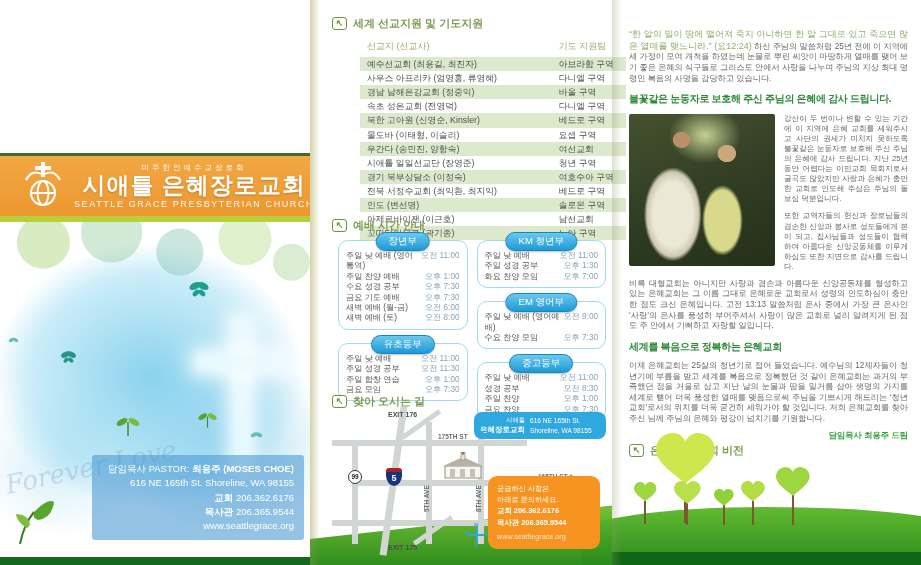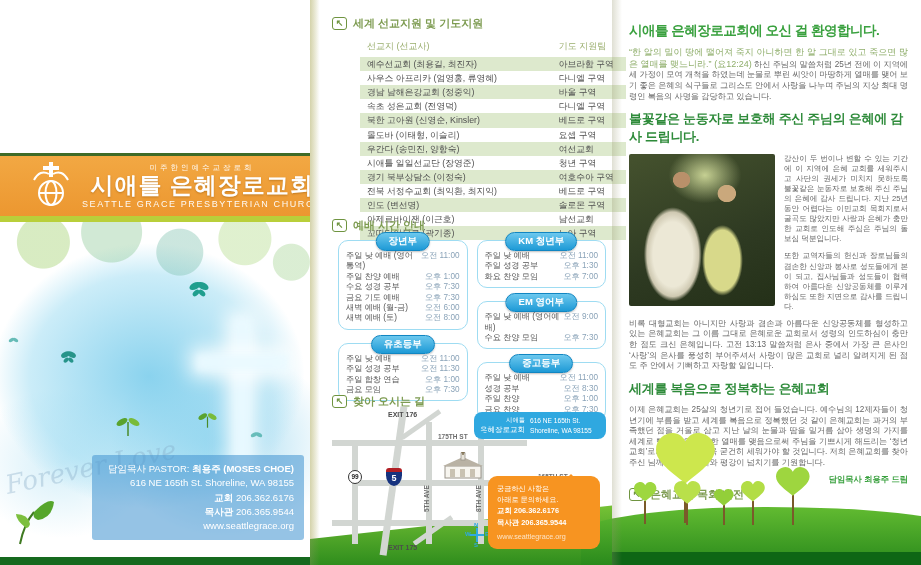--- a/index.html
+++ b/index.html
@@ -23,21 +23,21 @@
       linear-gradient(180deg,#1f3c52 0%,#2c5668 20%,#4e6f6e 36%,#8e9168 50%,#d3b159 60%,#e9d078 66%,#8a9550 74%,#5d7a3c 84%,#47632f 100%);
   }
   .dove { position:absolute; left:36px; top:26px; }
   .verse { position:absolute; left:12px; right:8px; bottom:6px; color:#fff;
     font-family:"DejaVu Serif", serif; font-style:italic; font-size:10px; line-height:1.5;
     text-shadow:0 1px 2px rgba(0,0,0,.55); }
   .verse .l2 { padding-left:10px; display:block; }
 
   .banner { position:absolute; top:153px; left:0; right:0; height:63px;
     background:linear-gradient(180deg,#f2a843,#ec9730); border-top:3px solid #3e6b28;
-    display:flex; align-items:center; padding-left:28px; }
+    display:flex; align-items:center; padding-left:20px; }
   .banner-lime { position:absolute; top:216px; left:0; right:0; height:6px; background:#b9cf3a; }
   .banner-text { margin-left:8px; color:#fff; text-align:center; }
   .denom { font-size:7.5px; letter-spacing:3px; opacity:.92; }
   .kr-name { font-size:23px; font-weight:bold; letter-spacing:1px; line-height:1.1;
     text-shadow:0 1px 2px rgba(140,80,0,.45); white-space:nowrap; }
   .en-name { font-size:9px; letter-spacing:1.6px; opacity:.95; white-space:nowrap; }
 
   .watercolor { position:absolute; top:222px; left:0; right:0; bottom:8px; overflow:hidden;
     background:
       radial-gradient(circle at 14% 6%, rgba(168,212,120,.45) 0 26px, rgba(168,212,120,0) 27px),
@@ -82,21 +82,21 @@
   .mrow .c1 { width:74%; } .mrow .c2 { width:26%; }
   .mtable > span:nth-of-type(odd) .mrow { background:#dde9cd; }
 
   .worship-wrap { position:absolute; top:240px; left:28px; width:268px; display:flex; gap:9px; }
   .worship-col { flex:1; display:flex; flex-direction:column; gap:13px; }
   .worship-card { border:1.5px solid #9edcf2; border-radius:10px; background:#fff;
     padding:10px 7px 5px; position:relative; }
   .pill { position:absolute; top:-9px; left:50%; transform:translateX(-50%);
     padding:2px 12px; background:linear-gradient(180deg,#6cc8ee,#1e9ad6);
     border:1px solid #1186c2; border-radius:999px; color:#fff; font-size:9.5px;
-    font-weight:bold; white-space:nowrap; box-shadow:0 1px 2px rgba(0,0,0,.25); }
+    font-weight:normal; white-space:nowrap; box-shadow:0 1px 2px rgba(0,0,0,.25); }
   .wrow { display:flex; justify-content:space-between; font-size:8.2px; color:#555; line-height:1.27; }
   .wtime { color:#8aa3b8; white-space:nowrap;text-align:right; }
 
   .map { position:absolute; top:410px; left:16px; width:280px; height:145px; z-index:2; }
   .road { position:absolute; background:#d2d6d2; }
   .map-label { position:absolute; font-size:6.5px; font-weight:bold; color:#6e6e6e; white-space:nowrap; }
   .map-label.vert { transform:rotate(-90deg); transform-origin:left top; }
   .exit { color:#4c4c4c; font-size:7px; }
   .i5-shield { position:absolute; width:16px; height:18px; color:#fff; font-size:9px; font-weight:bold;
     text-align:center; line-height:20px;
@@ -107,38 +107,38 @@
   .compass { position:absolute; width:22px; height:22px; color:#2fa8e0; font-size:6px; font-weight:bold; }
   .compass .cn { position:absolute; top:-2px; left:8px; } .compass .cs { position:absolute; bottom:-2px; left:8px; }
   .compass .cw { position:absolute; left:-1px; top:7px; } .compass .ce { position:absolute; right:-1px; top:7px; }
   .compass .cv { position:absolute; left:10px; top:4px; width:1.5px; height:14px; background:#2fa8e0; }
   .compass .ch { position:absolute; top:10px; left:4px; height:1.5px; width:14px; background:#2fa8e0; }
   .callout-blue { position:absolute; right:0; top:2px; width:132px; background:#2fa8e0;
     border-radius:8px; padding:4px 6px; color:#fff; display:flex; gap:5px; align-items:center; }
   .callout-blue:after { content:""; position:absolute; left:-6px; bottom:-6px;
     border:8px solid transparent; border-top-color:#2fa8e0; transform:rotate(35deg); }
   .cb-name { text-align:right; flex:none; }
-  .cb-name .s { font-size:6.3px; display:block; } .cb-name .b { font-size:7.5px; font-weight:normal; display:block; }
+  .cb-name .s { font-size:6.3px; display:block; } .cb-name .b { font-size:7.5px; font-weight:bold; display:block; }
   .cb-addr { font-size:6.6px; line-height:1.4; }
   .bubble-orange { position:absolute; right:6px; top:66px; width:112px; background:#f79421;
     border-radius:9px; padding:7px 9px; color:#fff; font-size:7.2px; line-height:1.55; }
   .bubble-orange:before { content:""; position:absolute; top:-9px; right:22px;
     border:7px solid transparent; border-bottom-color:#f79421; }
   .bubble-orange b { font-size:7.4px; }
   .bubble-orange .site { color:rgba(255,255,255,.75); margin-top:3px; }
   .grass-m { position:absolute; left:0; right:0; bottom:0; height:62px; z-index:1;
     background:linear-gradient(180deg,#79c437,#2f8d1d);
     clip-path:polygon(0 58%, 100% 4%, 100% 100%, 0 100%); }
 
   
   .panel-right { padding:22px 13px 0 17px; }
   .r-title { color:#3aa13f; font-size:13.5px; font-weight:bold; letter-spacing:-0.5px; white-space:nowrap; }
   .r-p { font-size:8.2px; color:#666; line-height:1.3; margin-top:7px; text-align:justify; }
   .quote-green { color:#8fae6b; font-size:9px; }
-  .r-h3 { color:#2e8b3a; font-size:13px; font-weight:bold; margin-top:8px; letter-spacing:-0.3px; }
+  .r-h3 { color:#2e8b3a; font-size:10px; font-weight:bold; margin-top:8px; letter-spacing:-0.3px; }
   .media-row { display:flex; gap:9px; margin-top:8px; }
   .jesus { flex:none; width:146px; height:152px; border-radius:2px;
     background:
       radial-gradient(ellipse 16px 15px at 67% 26%, #caa87c 0 55%, rgba(0,0,0,0) 60%),
       radial-gradient(ellipse 15px 14px at 36% 17%, #b9906a 0 55%, rgba(0,0,0,0) 60%),
       radial-gradient(ellipse 30px 52px at 64% 70%, #d8d98a 0 58%, rgba(0,0,0,0) 68%),
       radial-gradient(ellipse 38px 62px at 30% 66%, #ece8d6 0 52%, #cfc9b2 68%, rgba(0,0,0,0) 76%),
       radial-gradient(ellipse 52px 40px at 52% 14%, rgba(222,232,165,.85), rgba(222,232,165,0) 70%),
       linear-gradient(160deg,#45522e,#2e3a22 60%,#243018); }
   .side-col { flex:1; font-size:7.6px; color:#666; line-height:1.32; text-align:justify; }
@@ -541,21 +541,20 @@
         <b>목사관</b>
         <b>206.365.9544</b>
       </div>
       <div class="site">www.seattlegrace.org</div>
     </div>
   </div>
   <div class="grass-m"></div>
 </section>
 
 <section class="panel panel-right">
-  <h1 class="r-title">시애틀 은혜장로교회에 오신 걸 환영합니다.</h1>
   <p class="r-p">
     <span class="quote-green">“한 알의 밀이 땅에 떨어져 죽지 아니하면 한 알 그대로 있고 죽으면 많은 열매를 맺느니라.” (요12:24)</span>
     <span>하신 주님의 말씀처럼 25년 전에 이 지역에 세 가정이 모여 개척을 하였는데 눈물로 뿌린 씨앗이 마땅하게 열매를 맺어 보기 좋은 은혜의 식구들로 그리스도 안에서 사랑을 나누며 주님의 지상 최대 명령인 복음의 사명을 감당하고 있습니다.</span>
   </p>
   <h3 class="r-h3">불꽃같은 눈동자로 보호해 주신 주님의 은혜에 감사 드립니다.</h3>
 
   <div class="media-row">
     <div class="jesus"></div>
     <div class="side-col">
       <p>강산이 두 번이나 변할 수 있는 기간에 이 지역에 은혜 교회를 세워주시고 사단의 권세가 미치지 못하도록 불꽃같은 눈동자로 보호해 주신 주님의 은혜에 감사 드립니다. 지난 25년 동안 어렵다는 이민교회 목회지로서 굴곡도 많았지만 사랑과 은혜가 충만한 교회로 인도해 주심은 주님의 돌보심 덕분입니다.</p>

